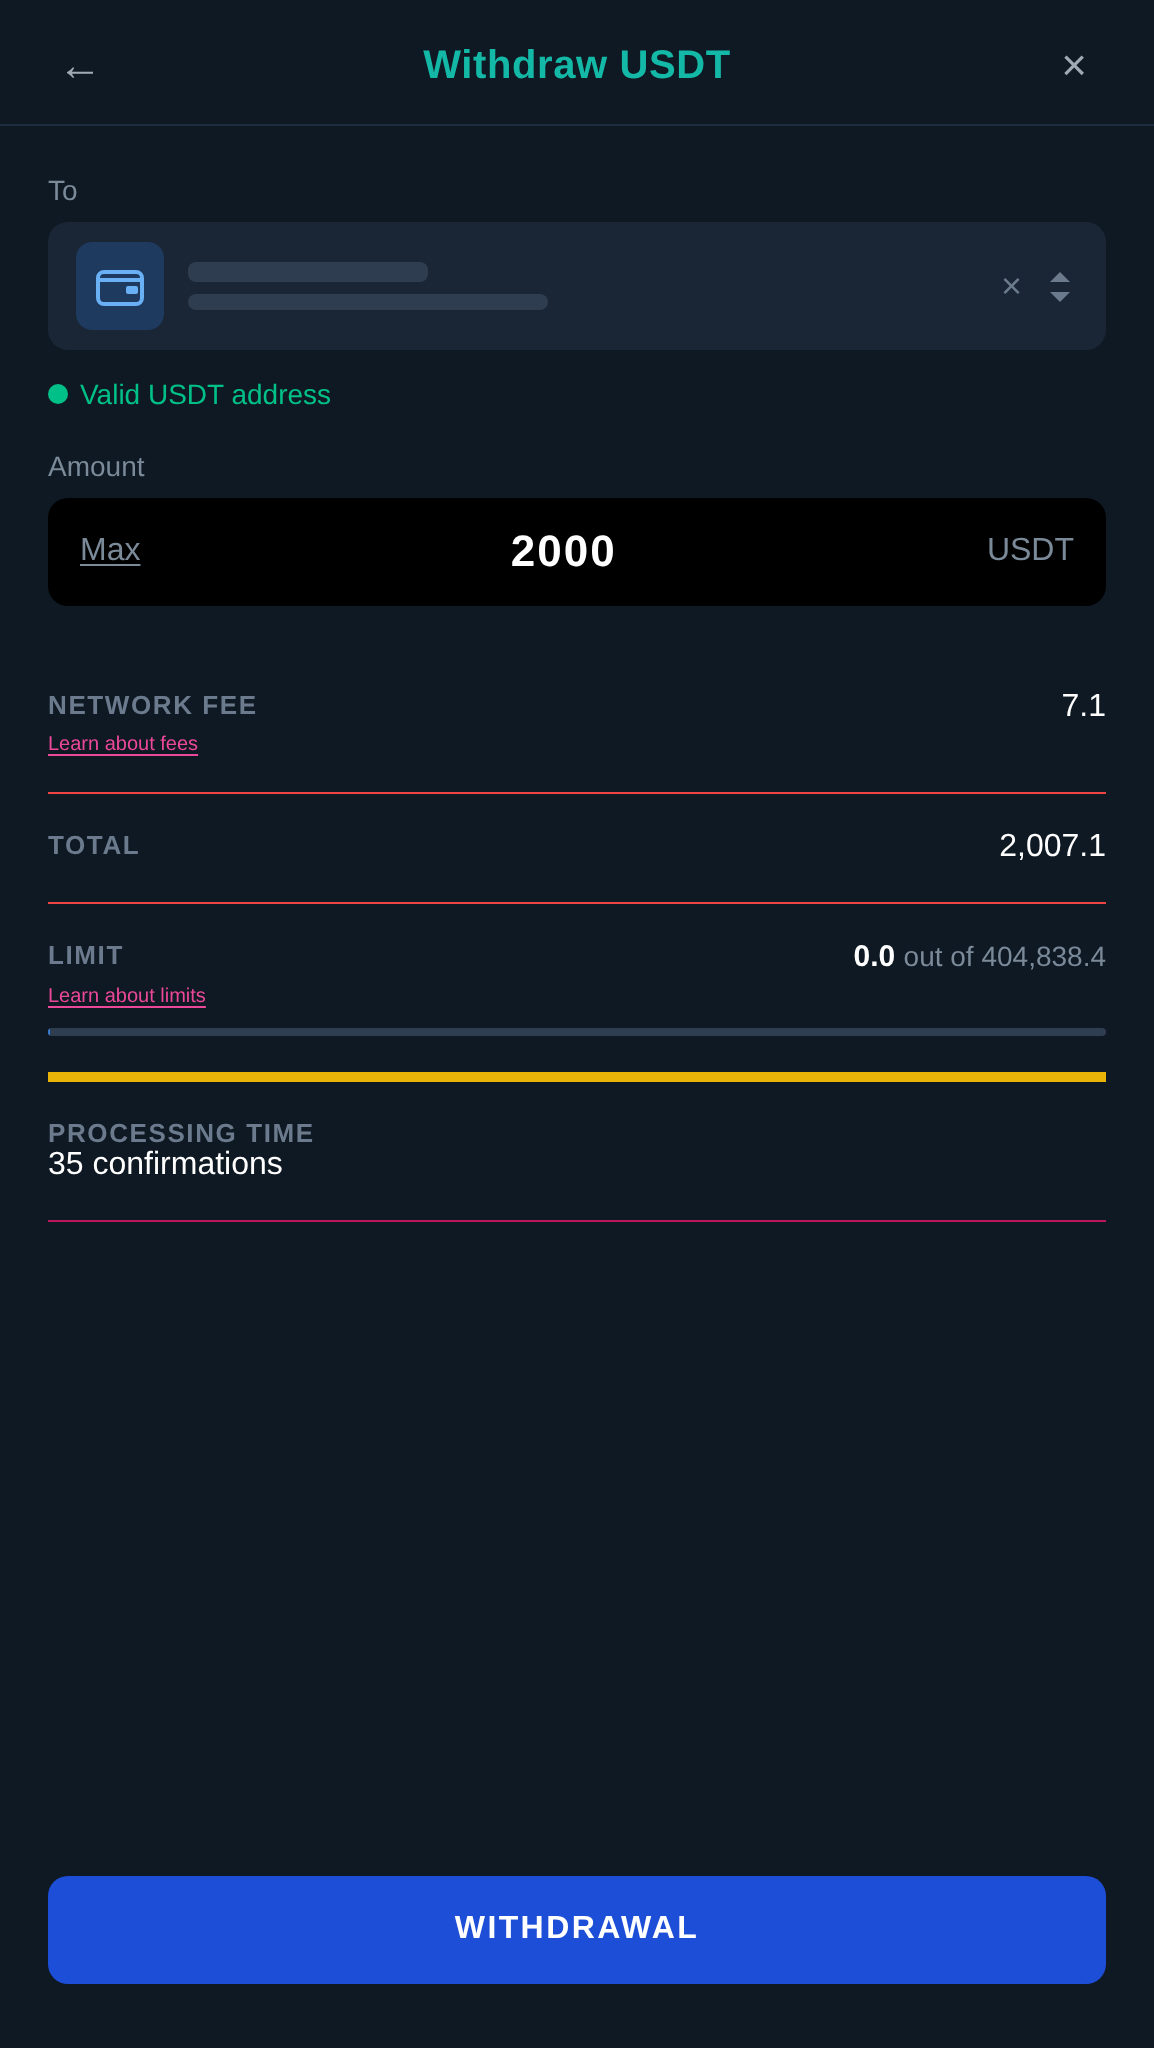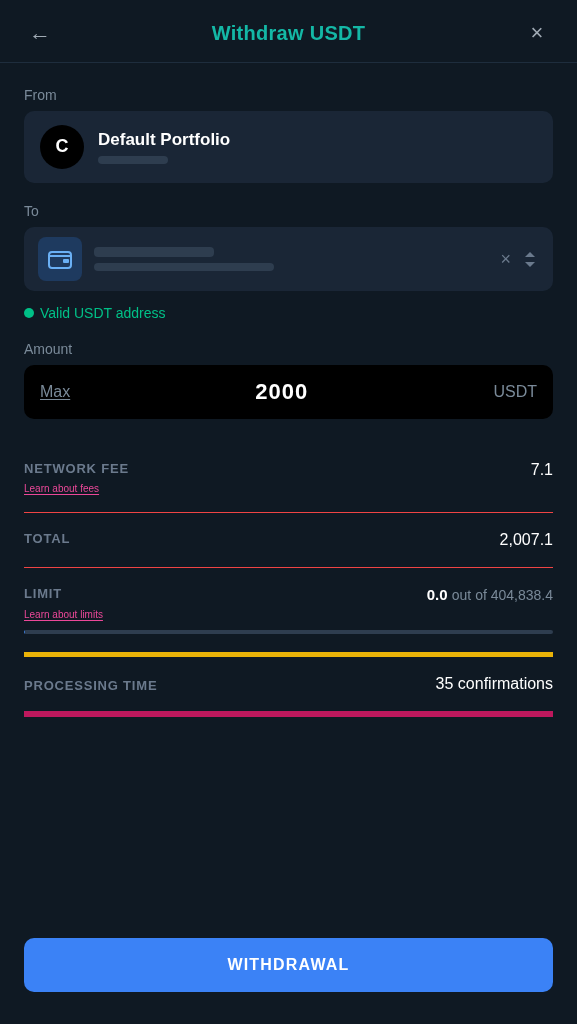--- a/index.html
+++ b/index.html
@@ -317,40 +317,41 @@
     }
 
     .limit-progress-fill {
       height: 100%;
       background: #3a7bd5;
       border-radius: 2px;
     }
 
     .processing-row {
       padding: 18px 0;
-      border-bottom: 6px solid #be185d;
+      border-bottom: 1px solid #be185d;
       display: flex;
       justify-content: space-between;
-      align-items: flex-end;
+      align-items: flex-start;
+      flex-direction: column;
     }
 
     .processing-value {
       font-size: 16px;
       color: #ffffff;
       font-weight: 400;
     }
 
     .footer {
       padding: 20px 24px 32px;
       margin-top: auto;
     }
 
     .withdrawal-btn {
       width: 100%;
-      background: #3b82f6;
+      background: #1d4ed8;
       color: #ffffff;
       border: none;
       border-radius: 10px;
       padding: 18px;
       font-size: 16px;
       font-weight: 700;
       letter-spacing: 1.2px;
       text-transform: uppercase;
       cursor: pointer;
     }
@@ -359,35 +360,20 @@
 <body>
 
 <div class="header">
   <span class="header-icon">←</span>
   <span class="header-title">Withdraw USDT</span>
   <span class="header-icon">×</span>
 </div>
 
 <div class="content">
 
-  <div class="from-section">
-    <div class="field-label">From</div>
-    <div class="portfolio-card">
-      <div class="portfolio-logo">
-        <svg viewBox="0 0 28 28" fill="none">
-          <circle cx="14" cy="14" r="14" fill="#000"></circle>
-          <text x="14" y="19" text-anchor="middle" font-size="18" font-weight="bold" fill="#fff" font-family="Arial">C</text>
-        </svg>
-      </div>
-      <div class="portfolio-info">
-        <span class="portfolio-name">Default Portfolio</span>
-        <div class="portfolio-sub"></div>
-      </div>
-    </div>
-  </div>
 
   <div class="to-section">
     <div class="field-label">To</div>
     <div class="address-card">
       <div class="wallet-icon-box">
         <svg viewBox="0 0 26 26" fill="none">
           <rect x="2" y="6" width="22" height="16" rx="3" stroke="#6ab0f5" stroke-width="2" fill="none"></rect>
           <path d="M2 10h22" stroke="#6ab0f5" stroke-width="2"></path>
           <rect x="16" y="13" width="6" height="4" rx="1" fill="#6ab0f5"></rect>
         </svg>

